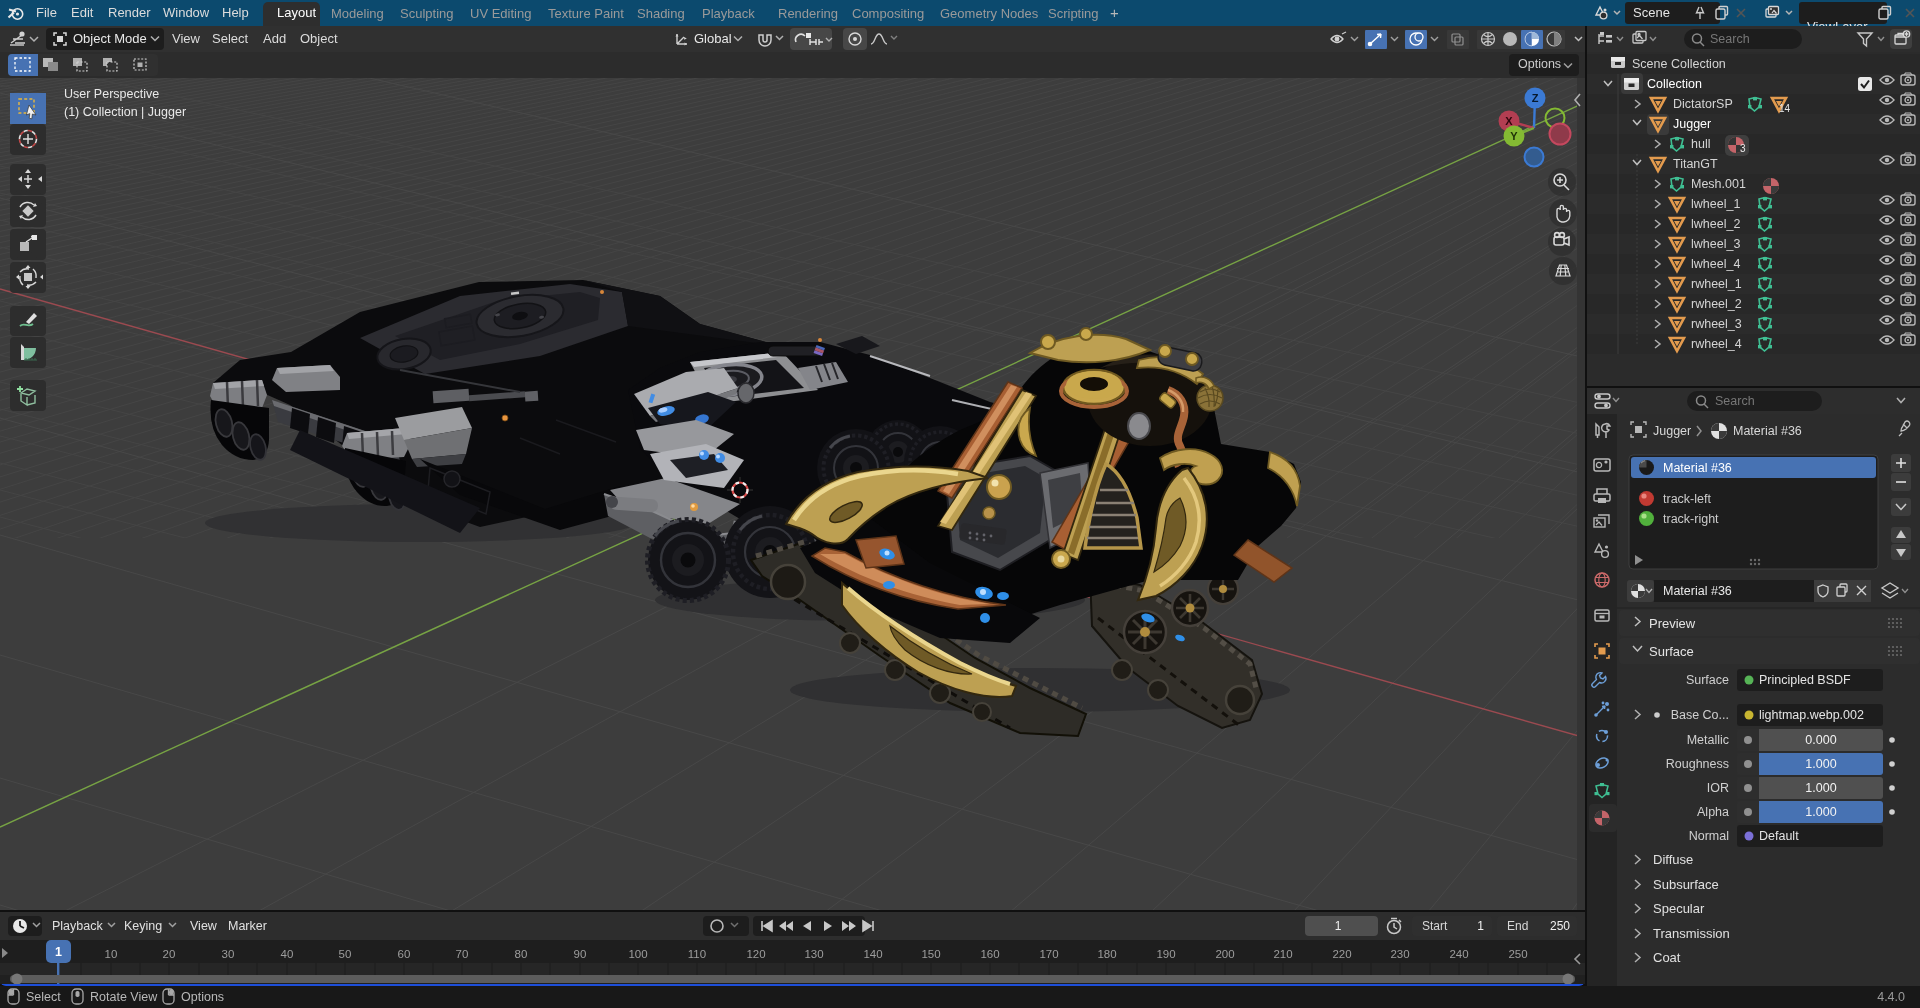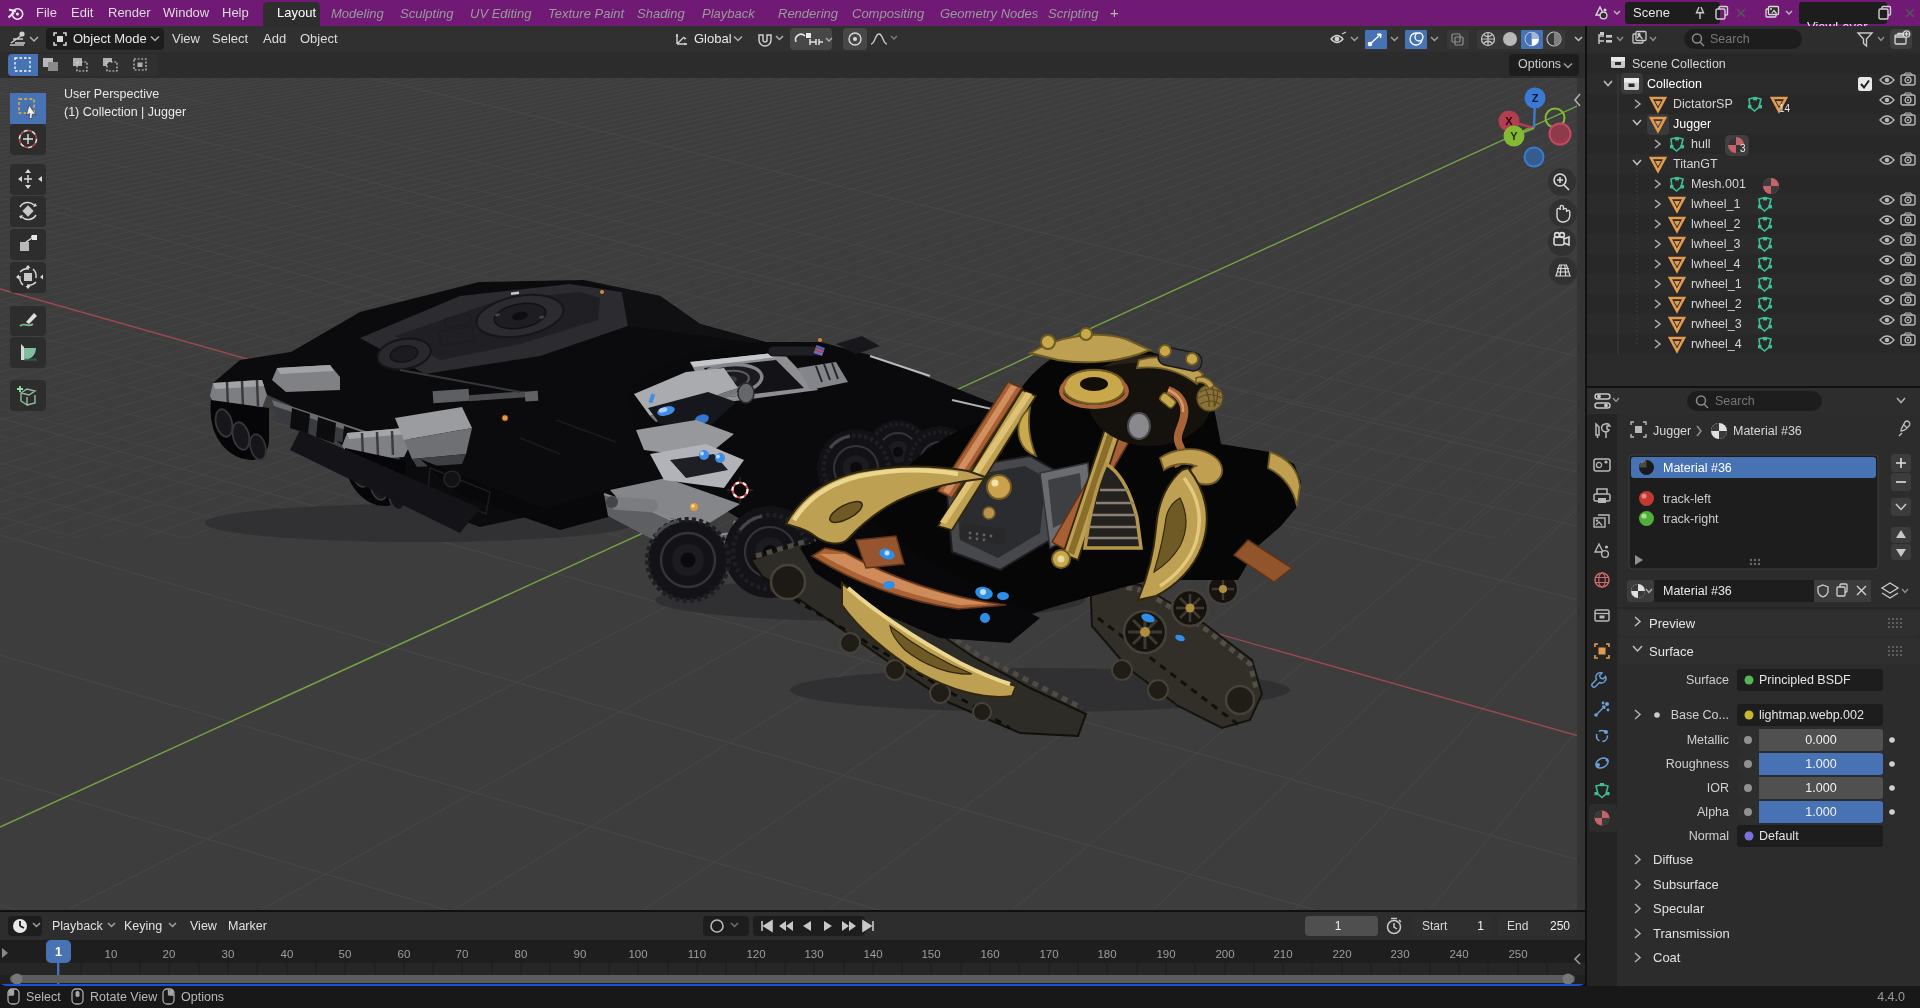--- a/index.html
+++ b/index.html
@@ -1,28 +1,28 @@
 <!DOCTYPE html>
 <html><head>
 <meta charset="utf-8">
 <style>
 * { margin:0; padding:0; box-sizing:border-box; }
 html,body { width:1920px; height:1008px; overflow:hidden; background:#101010;
   font-family:"Liberation Sans", sans-serif; }
 .abs { position:absolute; }
-#topbar { left:0; top:0; width:1920px; height:26px; background:#701a75;padding-left:23px; }
+#topbar { left:0; top:0; width:1920px; height:26px; background:#0c4a6e;padding-left:23px; }
 #vpheader { left:0; top:26px; width:1585px; height:26px; background:#303030; }
 #toolbar2 { left:0; top:52px; width:1585px; height:26px; background:#2c2c2c; }
 #viewport { left:0; top:78px; width:1585px; height:832px; background:#3d3d3d; overflow:hidden;text-align:right; }
 #timeline { left:0; top:912px; width:1585px; height:74px; background:#1d4ed8; border-radius:6px 6px 6px 6px; }
 #statusbar { left:0; top:986px; width:1920px; height:22px; background:#181818; }
 #outliner { left:1587px; top:26px; width:333px; height:360px; background:#2b2b2b; }
 #props { left:1587px; top:388px; width:333px; height:598px; background:#2c2c2c; }
 .menu { color:#dcdcdc; font-size:13px; }
-.tgrey { color:#9a9a9a;font-style:italic; }
+.tgrey { color:#9a9a9a; }
 .hbtn { position:absolute; background:#1d1d1d; border-radius:4px; }
 
 </style>
 </head>
 <body>
 <div id="topbar" class="abs">
   <svg class="abs" style="left:7px;top:4px" width="19" height="19" viewBox="0 0 19 19">
     <g fill="none" stroke="#e8e8e8" stroke-width="1.6">
       <circle cx="10.5" cy="10" r="5.2"></circle>
       <circle cx="10.5" cy="10" r="1.6" fill="#e8e8e8" stroke="none"></circle>

